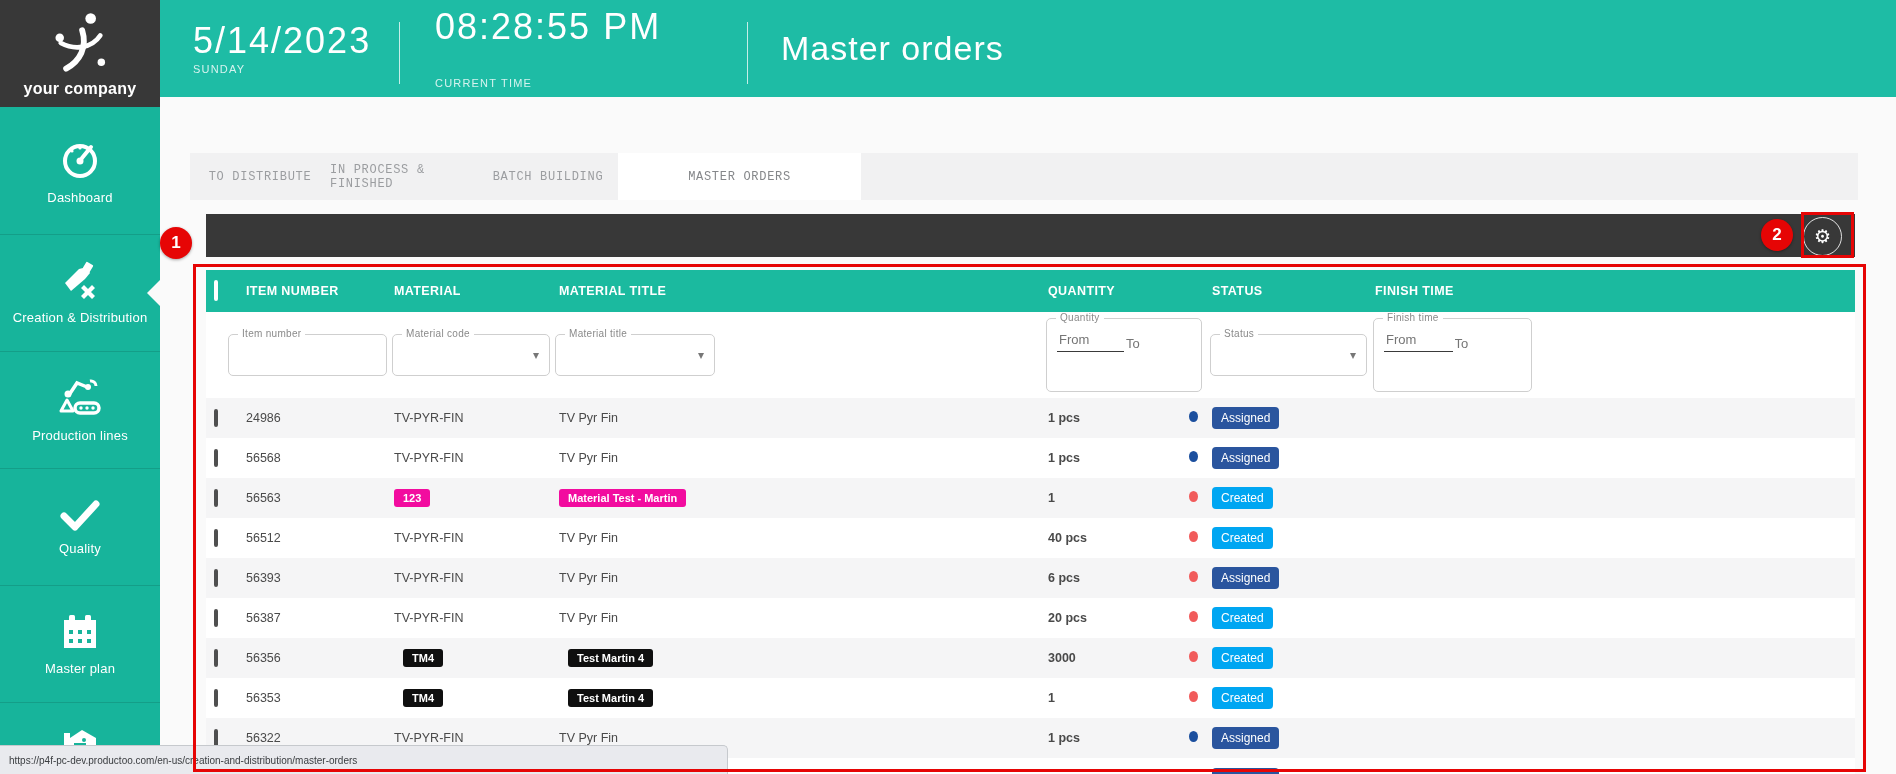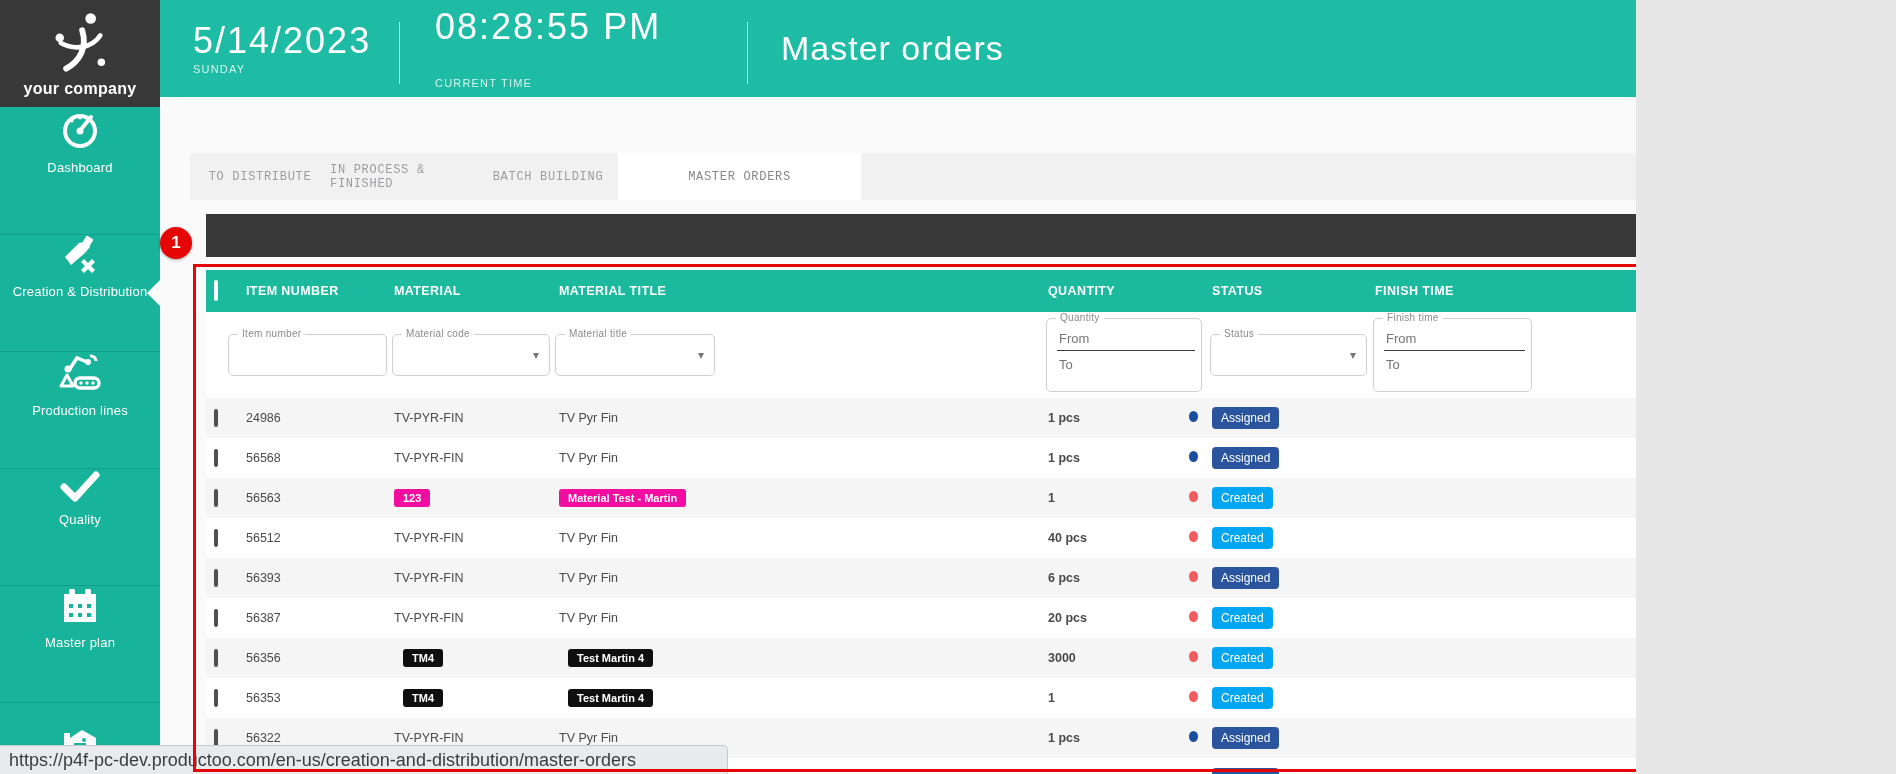--- a/index.html
+++ b/index.html
@@ -1,34 +1,34 @@
 <!DOCTYPE html>
 <html><head>
 <meta charset="utf-8">
 <style>
   html,body{margin:0;padding:0;}
   body{font-family:"Liberation Sans",sans-serif;background:#e7e7e7;}
-  .stage{position:relative;width:1636px;height:774px;overflow:hidden;background:#fafafa;}
+  .stage{position:relative;width:1896px;height:774px;overflow:hidden;background:#fafafa;}
 
   
   .hdr{position:absolute;left:0;top:0;width:1896px;height:97px;background:#1ebca5;}
   .logo-box{position:absolute;left:0;top:0;width:160px;height:107px;background:#383838;z-index:3;
     display:flex;flex-direction:column;align-items:center;justify-content:flex-start;}
   .logo-art{margin-top:8px;}
   .logo-text{color:#fff;font-size:16px;font-weight:700;letter-spacing:.3px;margin-top:2px;}
   .hdr-inner{position:absolute;left:160px;top:0;right:0;height:97px;display:flex;align-items:stretch;color:#fff;}
   .hdr-block{display:flex;flex-direction:column;justify-content:center;}
   .hdr-big{font-size:36px;font-weight:300;letter-spacing:2px;line-height:1.05;}
   .hdr-small{font-size:11px;letter-spacing:1.2px;color:rgba(255,255,255,.82);margin-top:3px;}
   .hdr-div{width:1px;background:rgba(255,255,255,.75);margin:22px 0 13px 0;}
   .hdr-title{font-size:34px;font-weight:300;letter-spacing:1px;display:flex;align-items:center;}
 
   
   .sidebar{position:absolute;left:0;top:107px;width:160px;bottom:0;background:#17b49b;z-index:2;}
-  .side-item{position:relative;height:116px;display:flex;flex-direction:column;align-items:center;justify-content:flex-start;
+  .side-item{position:relative;height:116px;display:flex;flex-direction:column;align-items:center;justify-content:center;
     border-bottom:1px solid rgba(0,0,0,.12);cursor:pointer;}
   .side-item:first-child{height:127px;}
   .side-item:last-child{border-bottom:none;height:77px;justify-content:flex-start;padding-top:22px;}
   .side-label{color:#fff;font-size:13px;margin-top:9px;letter-spacing:.2px;white-space:nowrap;}
   .notch{position:absolute;right:0;top:50%;transform:translateY(-50%);width:0;height:0;
     border-top:13px solid transparent;border-bottom:13px solid transparent;border-right:13px solid #fafafa;}
 
   
   .tabstrip{position:absolute;left:190px;top:153px;width:1668px;height:47px;background:#f1f1f2;display:flex;z-index:1;font-family:Liberation Mono, monospace;}
   .tab{display:flex;align-items:center;justify-content:center;font-size:12px;letter-spacing:.7px;
@@ -48,21 +48,21 @@
   .th{color:#fff;font-size:12.5px;font-weight:700;letter-spacing:.4px;}
   .cb{width:15px;height:15px;border:2px solid #4f4f4f;border-radius:2px;margin-left:8px;background:transparent;}
   .cb.white{border-color:#fff;}
   .filterrow{position:absolute;left:206px;top:312px;width:1649px;height:86px;background:#fff;z-index:1;}
   .fbox{position:absolute;border:1px solid #cfcfcf;border-radius:5px;background:#fff;}
   .flabel{position:absolute;top:-7px;left:9px;background:#fff;padding:0 4px;font-size:10px;color:#8a8a8a;letter-spacing:.3px;}
   .fbox input{border:none;outline:none;width:100%;background:transparent;font-family:inherit;font-size:13px;color:#555;}
   .fbox .arrow{position:absolute;right:10px;top:50%;transform:translateY(-50%);color:#777;font-size:12px;}
   .fb-short{top:22px;height:40px;}
   .fb-tall{top:6px;height:72px;}
-  .fromto{padding:11px 10px 0 10px;display:flex;flex-direction:column;}
+  .fromto{padding:11px 10px 0 10px;display:flex;flex-direction:row;}
   .fromto input.from{border-bottom:1.5px solid #3a3a3a;padding-bottom:4px;}
   .fromto input.to{margin-top:5px;}
 
   .rows{position:absolute;left:206px;top:398px;width:1649px;bottom:0;z-index:1;overflow:hidden;background:#fff;}
   .trow{height:40px;background:#fff;}
   .trow.alt{background:#f5f5f6;}
   .trow.partial{height:16px;overflow:hidden;align-items:start;}
   .trow.partial .c-status{padding-top:10px;}
   .cell{font-size:12.5px;color:#4a4a4a;}
   .c-qty{padding-right:4px;font-weight:bold;}
@@ -73,21 +73,21 @@
   .status-assigned{background:#2a559e;}
   .status-created{background:#00a6f2;}
   .tag{display:inline-block;color:#fff;font-size:11px;font-weight:700;padding:3px 9px;border-radius:3px;}
   .tag-pink{background:#f20c9f;}
   .tag-black{background:#0f0f0f;margin-left:9px;}
 
   
   .urlbar{position:absolute;left:0;top:745px;width:728px;height:29px;background:#e9eaee;z-index:6;
     border-top:1px solid #c6c9cd;border-right:1px solid #c6c9cd;border-top-right-radius:5px;
     display:flex;align-items:center;padding-left:9px;box-sizing:border-box;
-    font-size:18px;color:#3a3d40;white-space:nowrap;overflow:hidden;}
+    font-size:10px;color:#3a3d40;white-space:nowrap;overflow:hidden;}
 
   
   .ann-rect{position:absolute;border:3px solid #e60505;box-sizing:border-box;z-index:8;pointer-events:none;}
   .ann-rect.r1{left:193px;top:264px;width:1673px;height:508px;}
   .ann-rect.r2{left:1801px;top:212px;width:53px;height:46px;}
   .ann-circle{position:absolute;width:32px;height:32px;border-radius:50%;background:#e60505;color:#fff;
     display:flex;align-items:center;justify-content:center;font-size:17px;font-weight:700;z-index:9;
     box-shadow:0 1px 3px rgba(0,0,0,.35);pointer-events:none;}
   .ann-circle.c1{left:160px;top:227px;}
   .ann-circle.c2{left:1761px;top:219px;}

